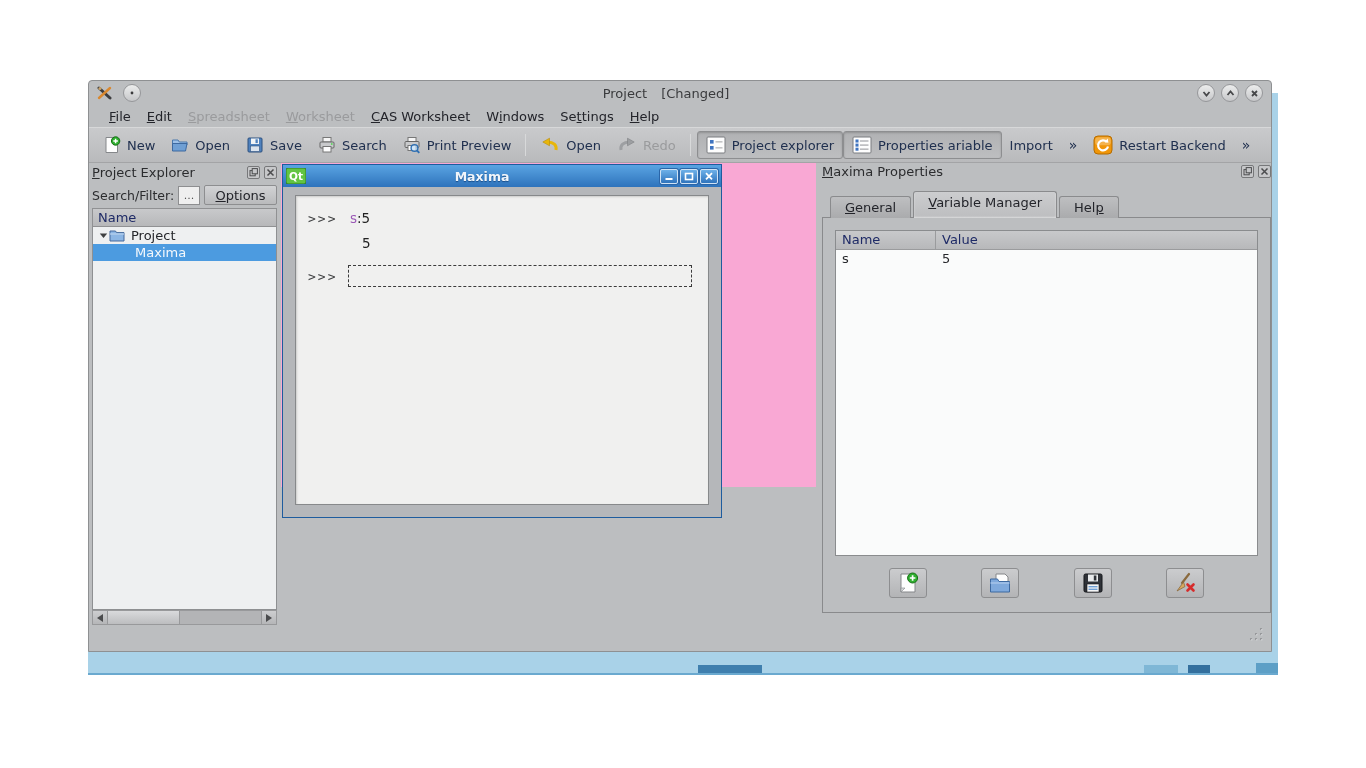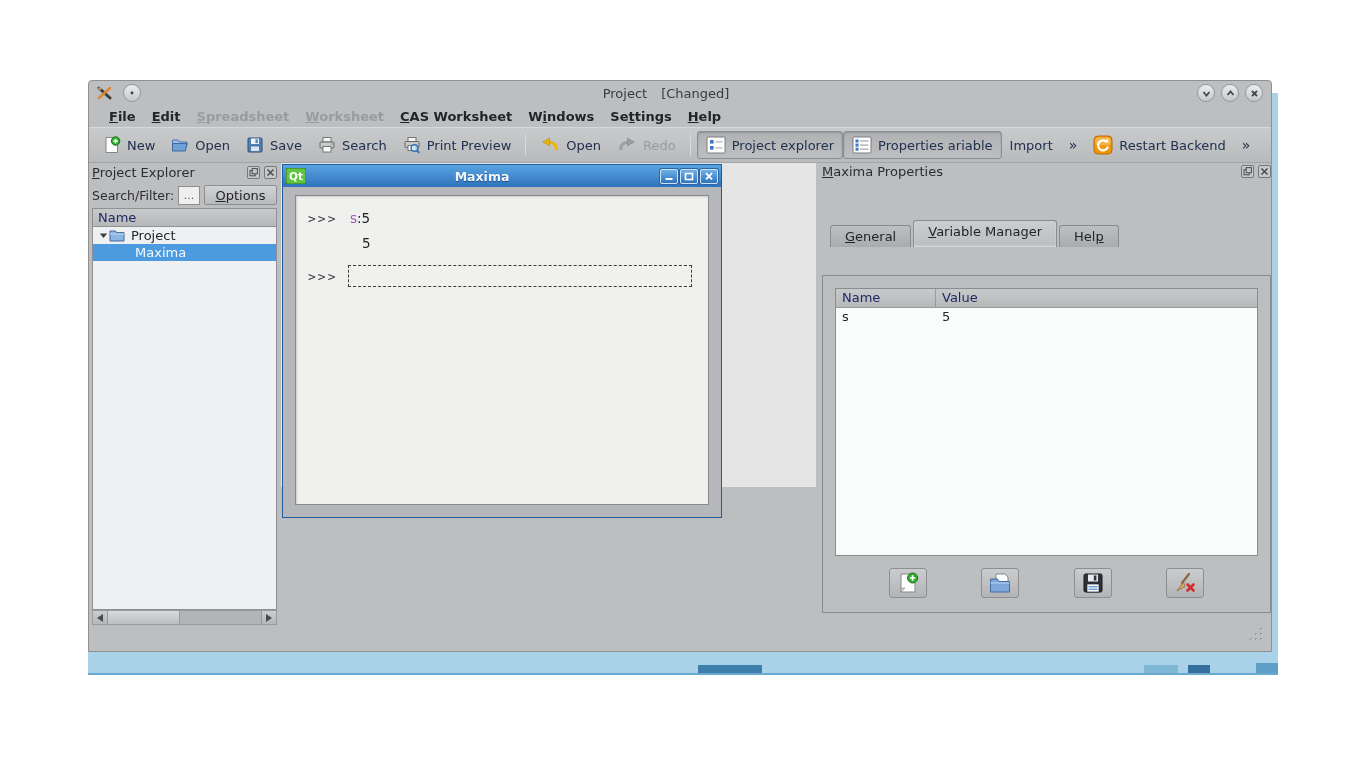--- a/index.html
+++ b/index.html
@@ -22,21 +22,21 @@
   
   .titlebar { height:24px; display:flex; align-items:center; padding:0 8px; }
   .titlebar .title { flex:1; text-align:center; font-size:13px; color:#3a3b3d; }
   .titlebar .title b { font-weight:normal; margin-left:14px; }
   .round-btn { width:18px; height:18px; border-radius:50%; border:1px solid #96979a;
                background:linear-gradient(#eceded,#c6c7c9); display:inline-flex;
                align-items:center; justify-content:center; margin-left:6px; }
   .dot-btn { margin-left:10px; }
 
   
-  .menubar { height:22px; display:flex; align-items:center; padding-left:12px; font-size:13px;font-weight:bold; }
+  .menubar { height:22px; display:flex; align-items:center; padding-left:12px; font-size:13px; }
   .menu-item { padding:2px 8px; color:#23242a; cursor:default; }
   .menu-item.disabled { color:#9a9b9d; }
   .menu-item u { text-decoration:underline; }
 
   
   .toolbar { height:36px; display:flex; align-items:center; padding:0 6px;
              background:linear-gradient(#c9cacc,#b9babc);
              border-top:1px solid #d7d8d9; border-bottom:1px solid #a3a4a6; }
   .tbtn { display:flex; align-items:center; gap:6px; padding:4px 8px; border-radius:3px;
           font-size:13px; color:#20304f; white-space:nowrap; }
@@ -75,21 +75,21 @@
   .scroll-arrow { width:15px; height:100%; background:linear-gradient(#cdced0,#b5b6b8);
                   border-right:1px solid #98999b; display:flex; align-items:center; justify-content:center; }
   .scroll-arrow.right { border-right:none; border-left:1px solid #98999b; margin-left:auto; }
   .scroll-thumb { width:72px; height:100%; background:linear-gradient(#d9dadc,#bcbdbf);
                   border-right:1px solid #98999b; }
   .tri { width:0; height:0; border-style:solid; }
   .tri-left  { border-width:4px 6px 4px 0; border-color:transparent #4a4b4d transparent transparent; }
   .tri-right { border-width:4px 0 4px 6px; border-color:transparent transparent transparent #4a4b4d; }
 
   
-  #mdi { position:absolute; left:192px; top:82px; width:535px; height:324px; background:#e5e5e5; }
+  #mdi { position:absolute; left:192px; top:82px; width:535px; height:324px; background:#f9a8d4; }
   .child-window { position:absolute; left:1px; top:1px; width:440px; height:354px;
                   border:1px solid #1e5c9e; display:flex; flex-direction:column; }
   .child-titlebar { height:22px; background:linear-gradient(#5aa4e2,#2e73bc);
                     display:flex; align-items:center; padding:0 3px; }
   .child-title { flex:1; text-align:center; font-size:12.5px; font-weight:bold; color:#f0f5fa;
                  text-shadow:0 1px 1px #1a4f8a; }
   .child-btn { width:18px; height:15px; border-radius:2px; margin-left:2px;
                background:linear-gradient(#6db0e8,#2f74bd); border:1px solid #cfe2f4;
                box-shadow:0 0 0 1px #2a65a8; display:inline-flex; align-items:center;
                justify-content:center; color:#fff; font-size:9px; font-weight:bold; }
@@ -99,21 +99,21 @@
   .ws-row { display:flex; align-items:center; }
   .ws-prompt { width:34px; font-family:"DejaVu Sans Mono","Liberation Mono",monospace;
                font-size:13px; letter-spacing:2px; color:#3f4042; flex:none; }
   .ws-code { margin-left:8px; color:#222; }
   .ws-var { color:#9b59b6; }
   .ws-output { margin:9px 0 5px 54px; color:#222; }
   .ws-entry { flex:1; height:22px; margin-left:6px; margin-right:4px; border:1px dashed #3c3c3c; }
   .ws-entry-row { margin-top:14px; }
 
   
-  #right-dock { left:733px; top:80px; width:449px; height:452px;gap:29px; }
+  #right-dock { left:733px; top:80px; width:449px; height:452px; }
   .tabs-row { display:flex; align-items:flex-end; margin:10px 0 0 8px; height:27px; position:relative; z-index:2; }
   .tab { padding:3px 14px 4px; font-size:13px; color:#23242a; background:linear-gradient(#bebfc1,#aaabad);
          border:1px solid #8a8b8d; border-bottom:none; border-radius:3px 3px 0 0; margin-right:2px; height:22px; }
   .tab.active { background:linear-gradient(#cccdcf,#bcbdbf); height:27px; 
                 box-shadow:0 -1px 2px rgba(255,255,255,.5) inset; }
   .tab u { text-decoration:underline; }
   .tab-frame { flex:1; border:1px solid #898a8c; margin-top:-1px; padding:12px; display:flex;
                flex-direction:column; background:#bcbec0; }
   .var-table { flex:1; border:1px solid #8a8c8e; display:flex; flex-direction:column; background:#fafbfb; }
   .vt-header { height:19px; display:flex; background:linear-gradient(#c8c9cb,#b7b8ba);

